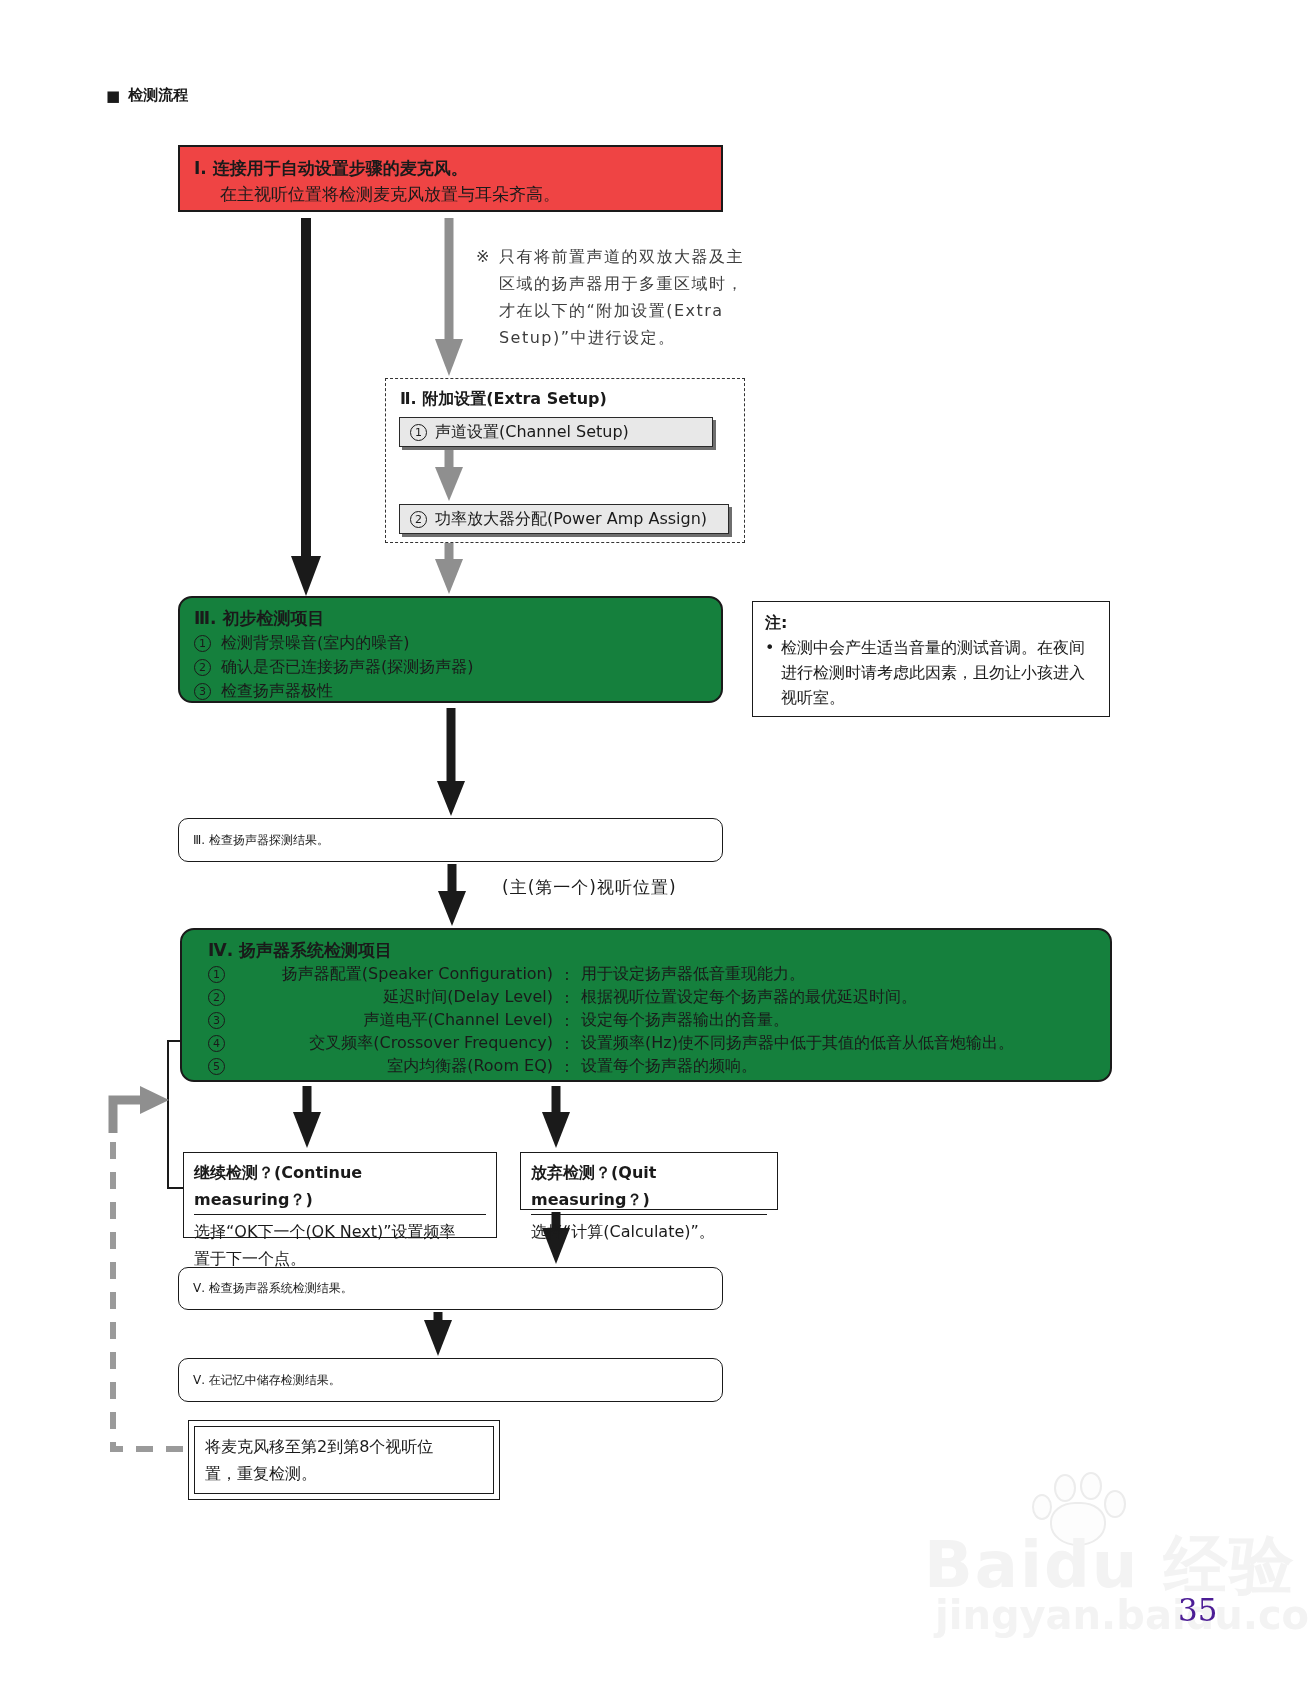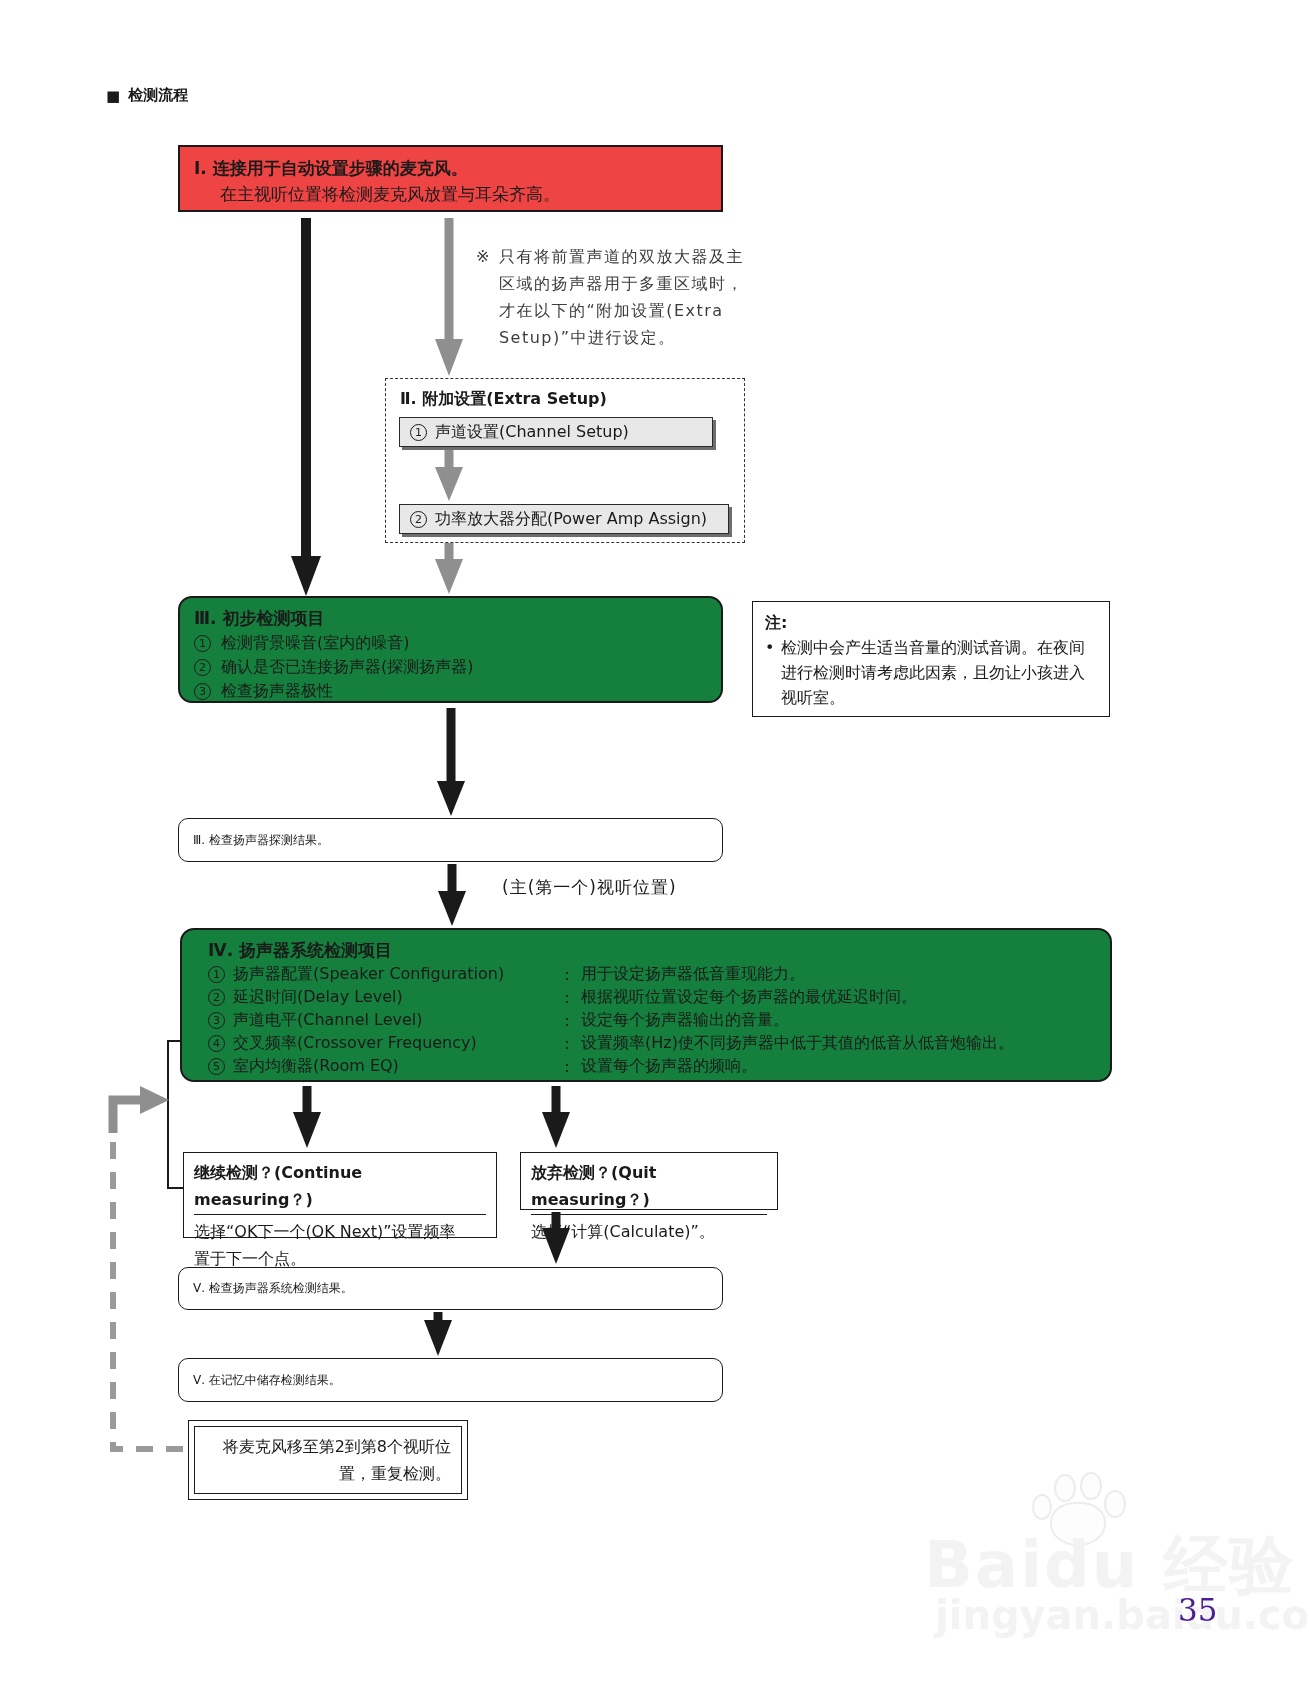--- a/index.html
+++ b/index.html
@@ -43,29 +43,29 @@
   
   .line-box{padding:8px 14px;display:flex;align-items:center;font-size:12px;border-radius:10px;}
   .box3r{left:178px;top:818px;width:545px;height:44px;}
   .box5a{left:178px;top:1267px;width:545px;height:43px;}
   .box5b{left:178px;top:1358px;width:545px;height:44px;}
   .miclabel{left:502px;top:876px;font-size:17px;letter-spacing:1px;}
   
   .box4{left:180px;top:928px;width:932px;height:154px;padding:8px 12px 0 26px;font-size:16px;border-radius:14px;}
   .box4 .ttl{font-weight:bold;font-size:17px;line-height:25px;}
   .r4{display:flex;align-items:center;gap:8px;height:23px;}
-  .r4 .lbl{width:320px;}
+  .r4 .lbl{width:320px;text-align:right;}
   .r4 .colon{width:12px;text-align:center;}
   
   .cq{padding:6px 10px 8px 10px;font-size:16px;line-height:27px;}
   .cq .ttl{font-weight:bold;border-bottom:1.6px solid #1a1a1a;display:block;padding-bottom:1px;margin-bottom:3px;}
   .contbox{left:183px;top:1152px;width:314px;height:86px;}
   .quitbox{left:520px;top:1152px;width:258px;height:58px;}
   
-  .repeat-outer{left:188px;top:1420px;width:280px;height:80px;border:1.2px solid #1a1a1a;padding:5px;box-sizing:border-box;text-align:right;}
+  .repeat-outer{left:188px;top:1420px;width:312px;height:80px;border:1.2px solid #1a1a1a;padding:5px;box-sizing:border-box;}
   .repeat-inner{border:1.6px solid #1a1a1a;height:100%;box-sizing:border-box;padding:6px 10px;font-size:16px;line-height:27px;}
   .repeat-inner div{white-space:nowrap;}
   
   svg.flow{left:0;top:0;pointer-events:none;}
   
   .wm{color:#f3f3f3;font-weight:bold;white-space:nowrap;}
   .wm-brand{left:924px;top:1522px;font-size:64px;letter-spacing:2px;}
   .wm-url{left:935px;top:1592px;font-size:40px;}
   .paw{left:1028px;top:1468px;width:110px;height:80px;}
   .paw i{position:absolute;background:#fdfdfd;border:2px solid #ececec;border-radius:50%;}

